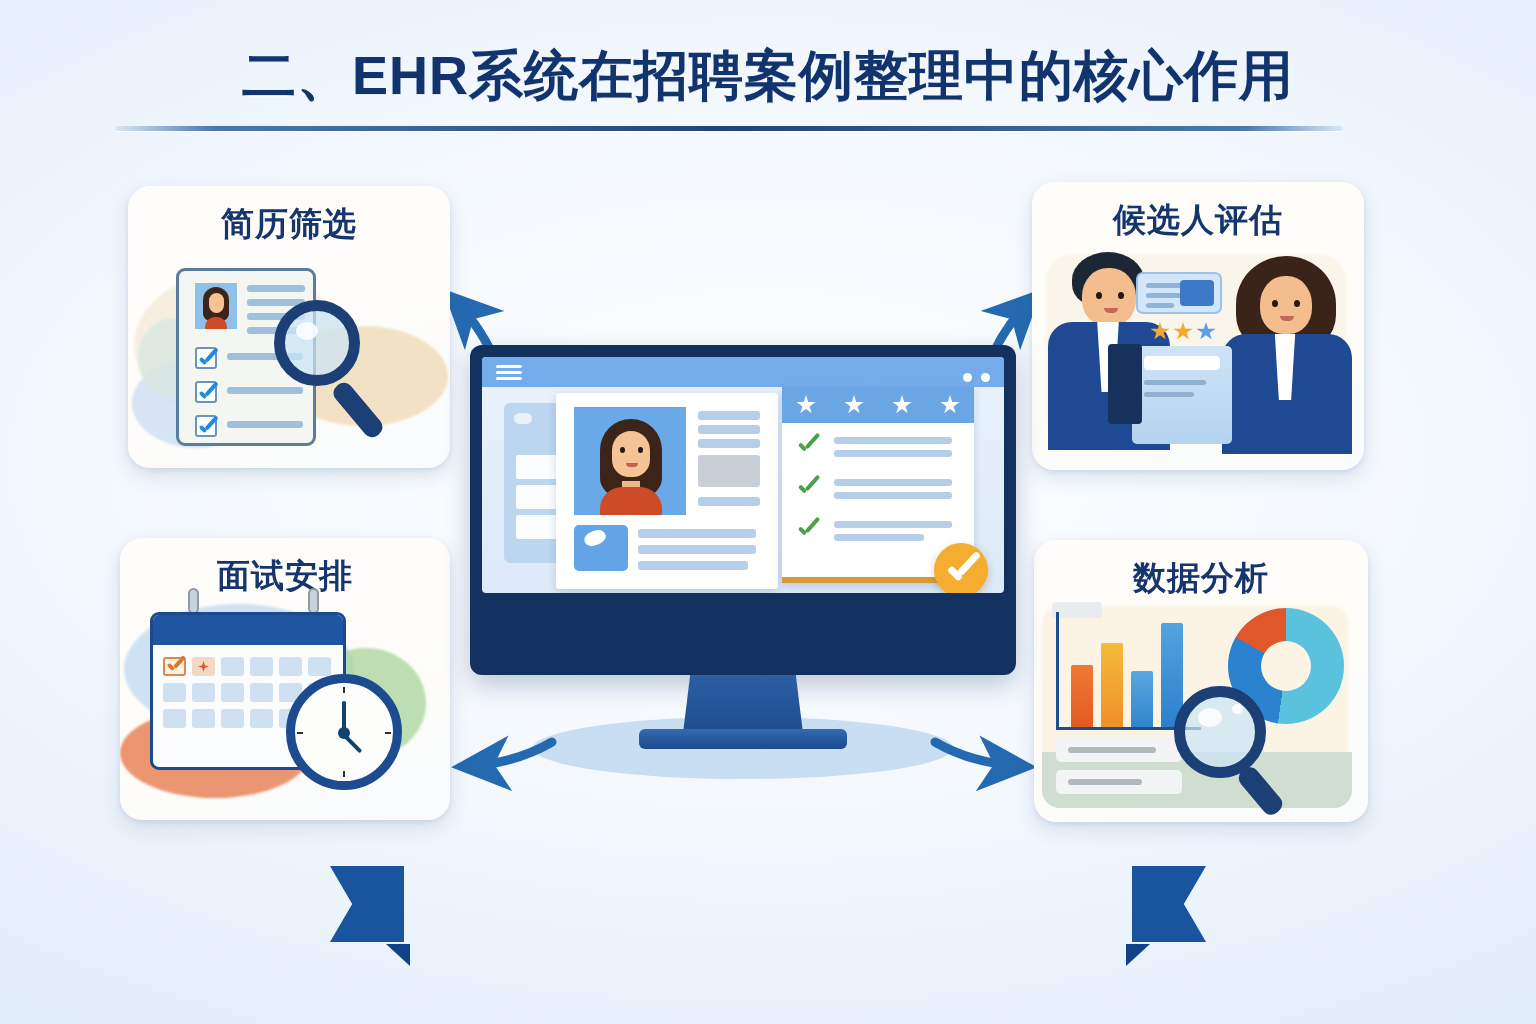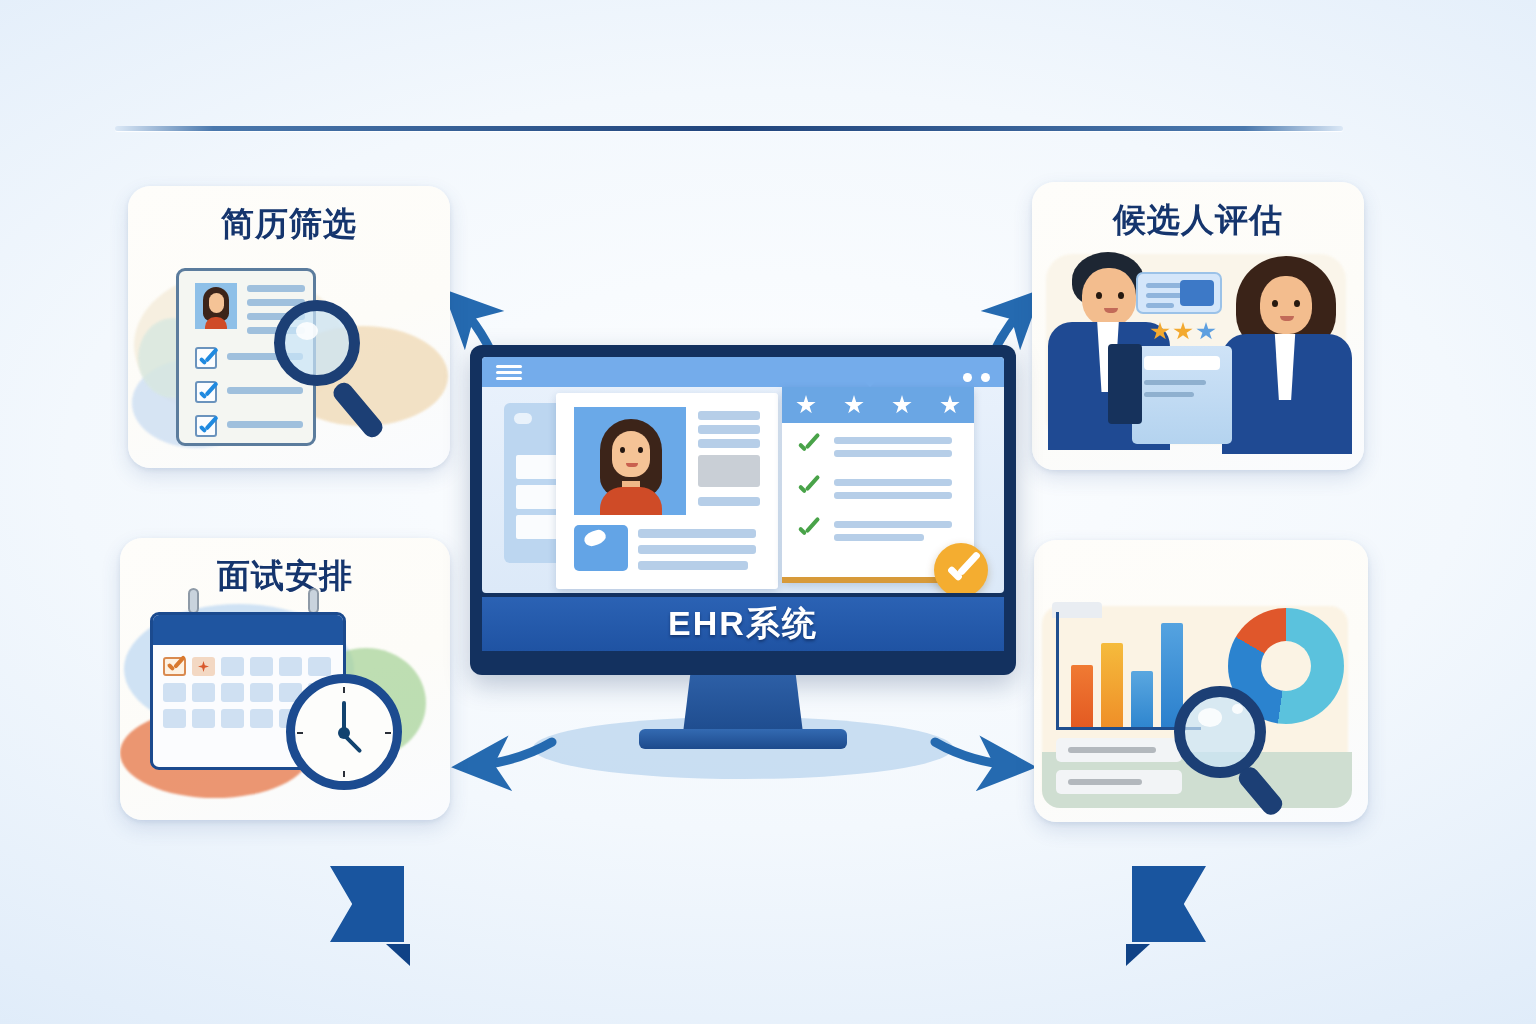--- a/index.html
+++ b/index.html
@@ -182,20 +182,23 @@
   .bar{ position:absolute; bottom:0; border-radius:2px 2px 0 0; }
   .pie{ position:absolute; border-radius:50%; }
   .listrow{ position:absolute; background:#f2f4f6; border-radius:5px; }
   .listrow i{ position:absolute; left:12px; top:9px; height:6px; background:#b3b8bd; border-radius:3px; }
 </style>
 </head>
 <body>
 
 <div class="stage">
 
+  <div class="title-wrap">
+    <div class="title">二、EHR系统在招聘案例整理中的核心作用</div>
+  </div>
   <div class="title-rule"></div>
 
   <svg class="arrows" width="1536" height="1024">
     <defs>
       <marker id="ah" markerWidth="7" markerHeight="7" refX="4.5" refY="3.5" orient="auto">
         <path d="M0,0.4 L6.6,3.5 L0,6.6 L1.8,3.5 Z" fill="#256ab0"></path>
       </marker>
     </defs>
     <path d="M500,372 C487,338 470,316 456,302" stroke="#256ab0" stroke-width="9" fill="none" stroke-linecap="round" marker-end="url(#ah)"></path>
     <path d="M985,372 C998,338 1015,316 1029,302" stroke="#256ab0" stroke-width="9" fill="none" stroke-linecap="round" marker-end="url(#ah)"></path>
@@ -322,20 +325,21 @@
         <div class="tick" style="left:4px;top:47px;transform:rotate(90deg);"></div>
         <div class="tick" style="right:4px;top:47px;transform:rotate(90deg);"></div>
         <div class="hand" style="left:47px;top:18px;width:4px;height:34px;"></div>
         <div class="hand" style="left:47px;top:28px;width:4px;height:24px;transform:rotate(135deg);"></div>
         <div style="position:absolute;left:43px;top:44px;width:12px;height:12px;background:#12436f;border-radius:50%;"></div>
       </div>
     </div>
   </div>
 
   <div class="card" id="card-data">
+    <div class="card-title">数据分析</div>
     <div class="card-art">
       <div class="blob" style="left:8px;top:4px;width:306px;height:200px;background:#fbf3e4;border-radius:18px;"></div>
       <div style="position:absolute;left:8px;top:150px;width:310px;height:56px;background:#cfded1;border-radius:0 0 18px 18px;"></div>
       <div style="position:absolute;left:18px;top:0px;width:50px;height:16px;background:#e9edf2;border-radius:4px 4px 0 0;"></div>
 
       <div class="chartbox" style="left:22px;top:10px;width:145px;height:118px;background:transparent;">
         <div class="bar" style="left:12px;width:22px;height:62px;background:linear-gradient(180deg,#f07a33,#e35a22);"></div>
         <div class="bar" style="left:42px;width:22px;height:84px;background:linear-gradient(180deg,#f5bb3c,#ef8f28);"></div>
         <div class="bar" style="left:72px;width:22px;height:56px;background:linear-gradient(180deg,#5aa7e0,#2f86cf);"></div>
         <div class="bar" style="left:102px;width:22px;height:104px;background:linear-gradient(180deg,#55a3e0,#2b80cd);"></div>
@@ -419,23 +423,20 @@
         <div class="rl" style="left:52px;top:92px;width:118px;"></div>
         <div class="rl" style="left:52px;top:105px;width:118px;"></div>
         <div class="chk" style="left:14px;top:130px;"></div>
         <div class="rl" style="left:52px;top:134px;width:118px;"></div>
         <div class="rl" style="left:52px;top:147px;width:90px;"></div>
         <div class="rc-foot"></div>
         <div class="badge"></div>
       </div>
     </div>
 
-    <div class="footbar">
-      <div class="foot-label">EHR系统</div>
-    </div>
 
     <div class="neck"></div>
     <div class="base"></div>
   </div>
 
   <div class="banner">
     <div class="bn-tail l"></div>
     <div class="bn-tail r"></div>
     <div class="bn-fold l"></div>
     <div class="bn-fold r"></div>

